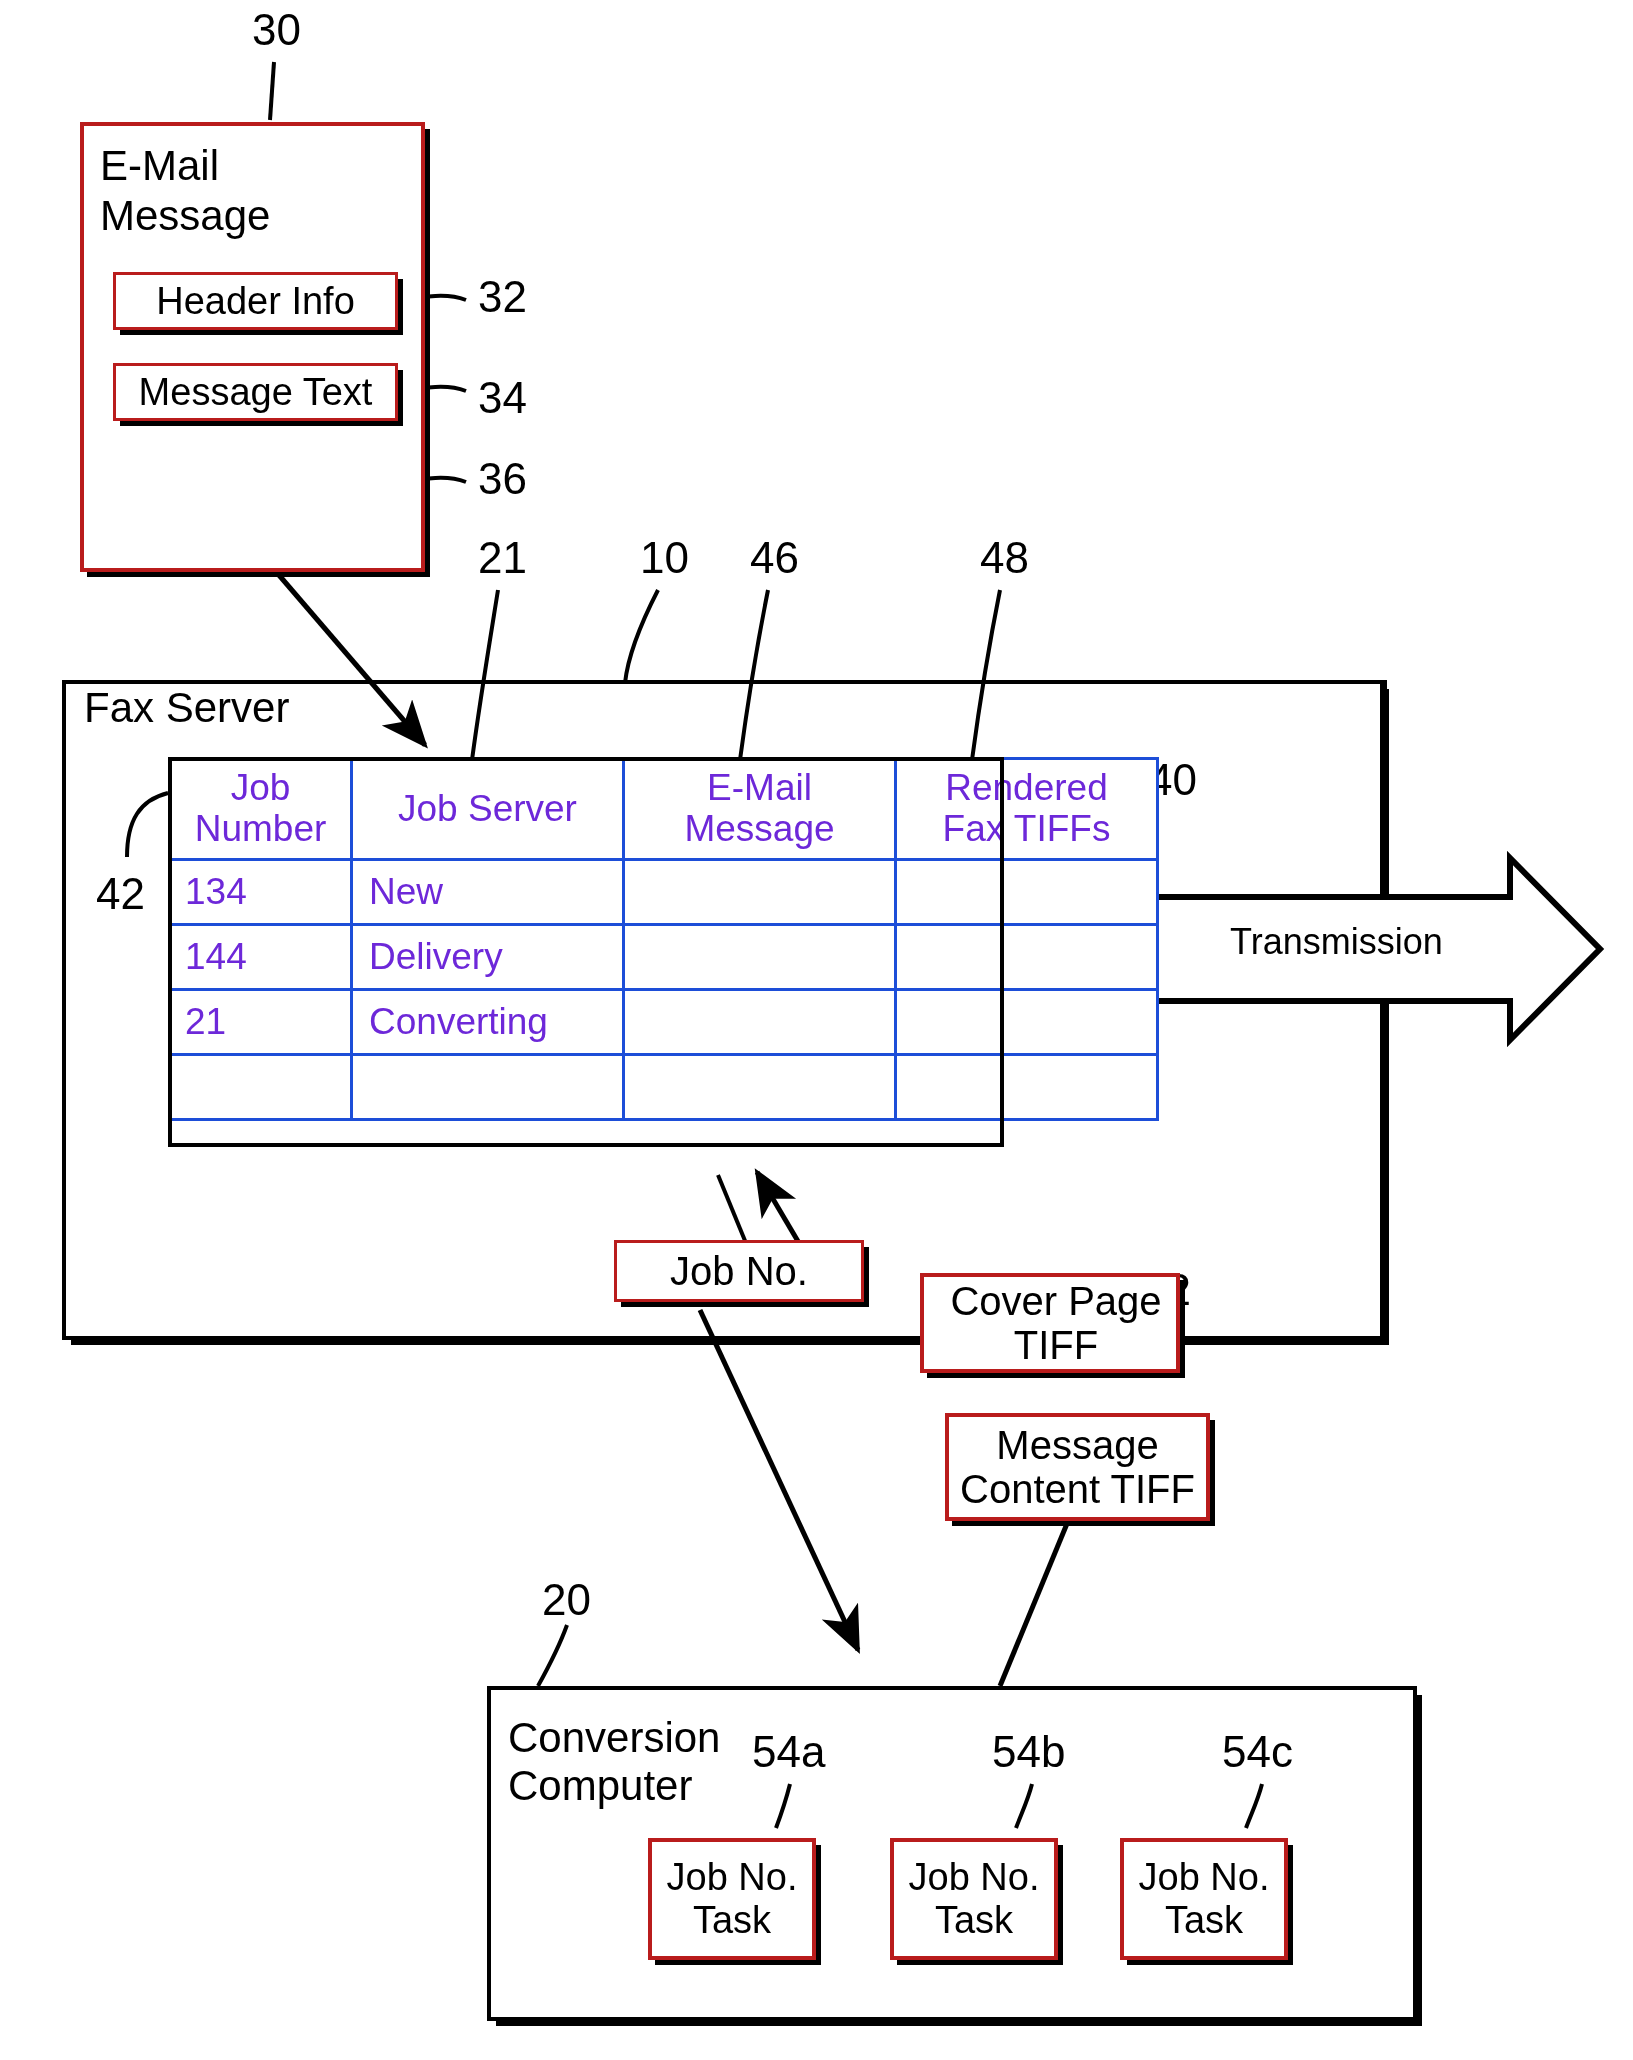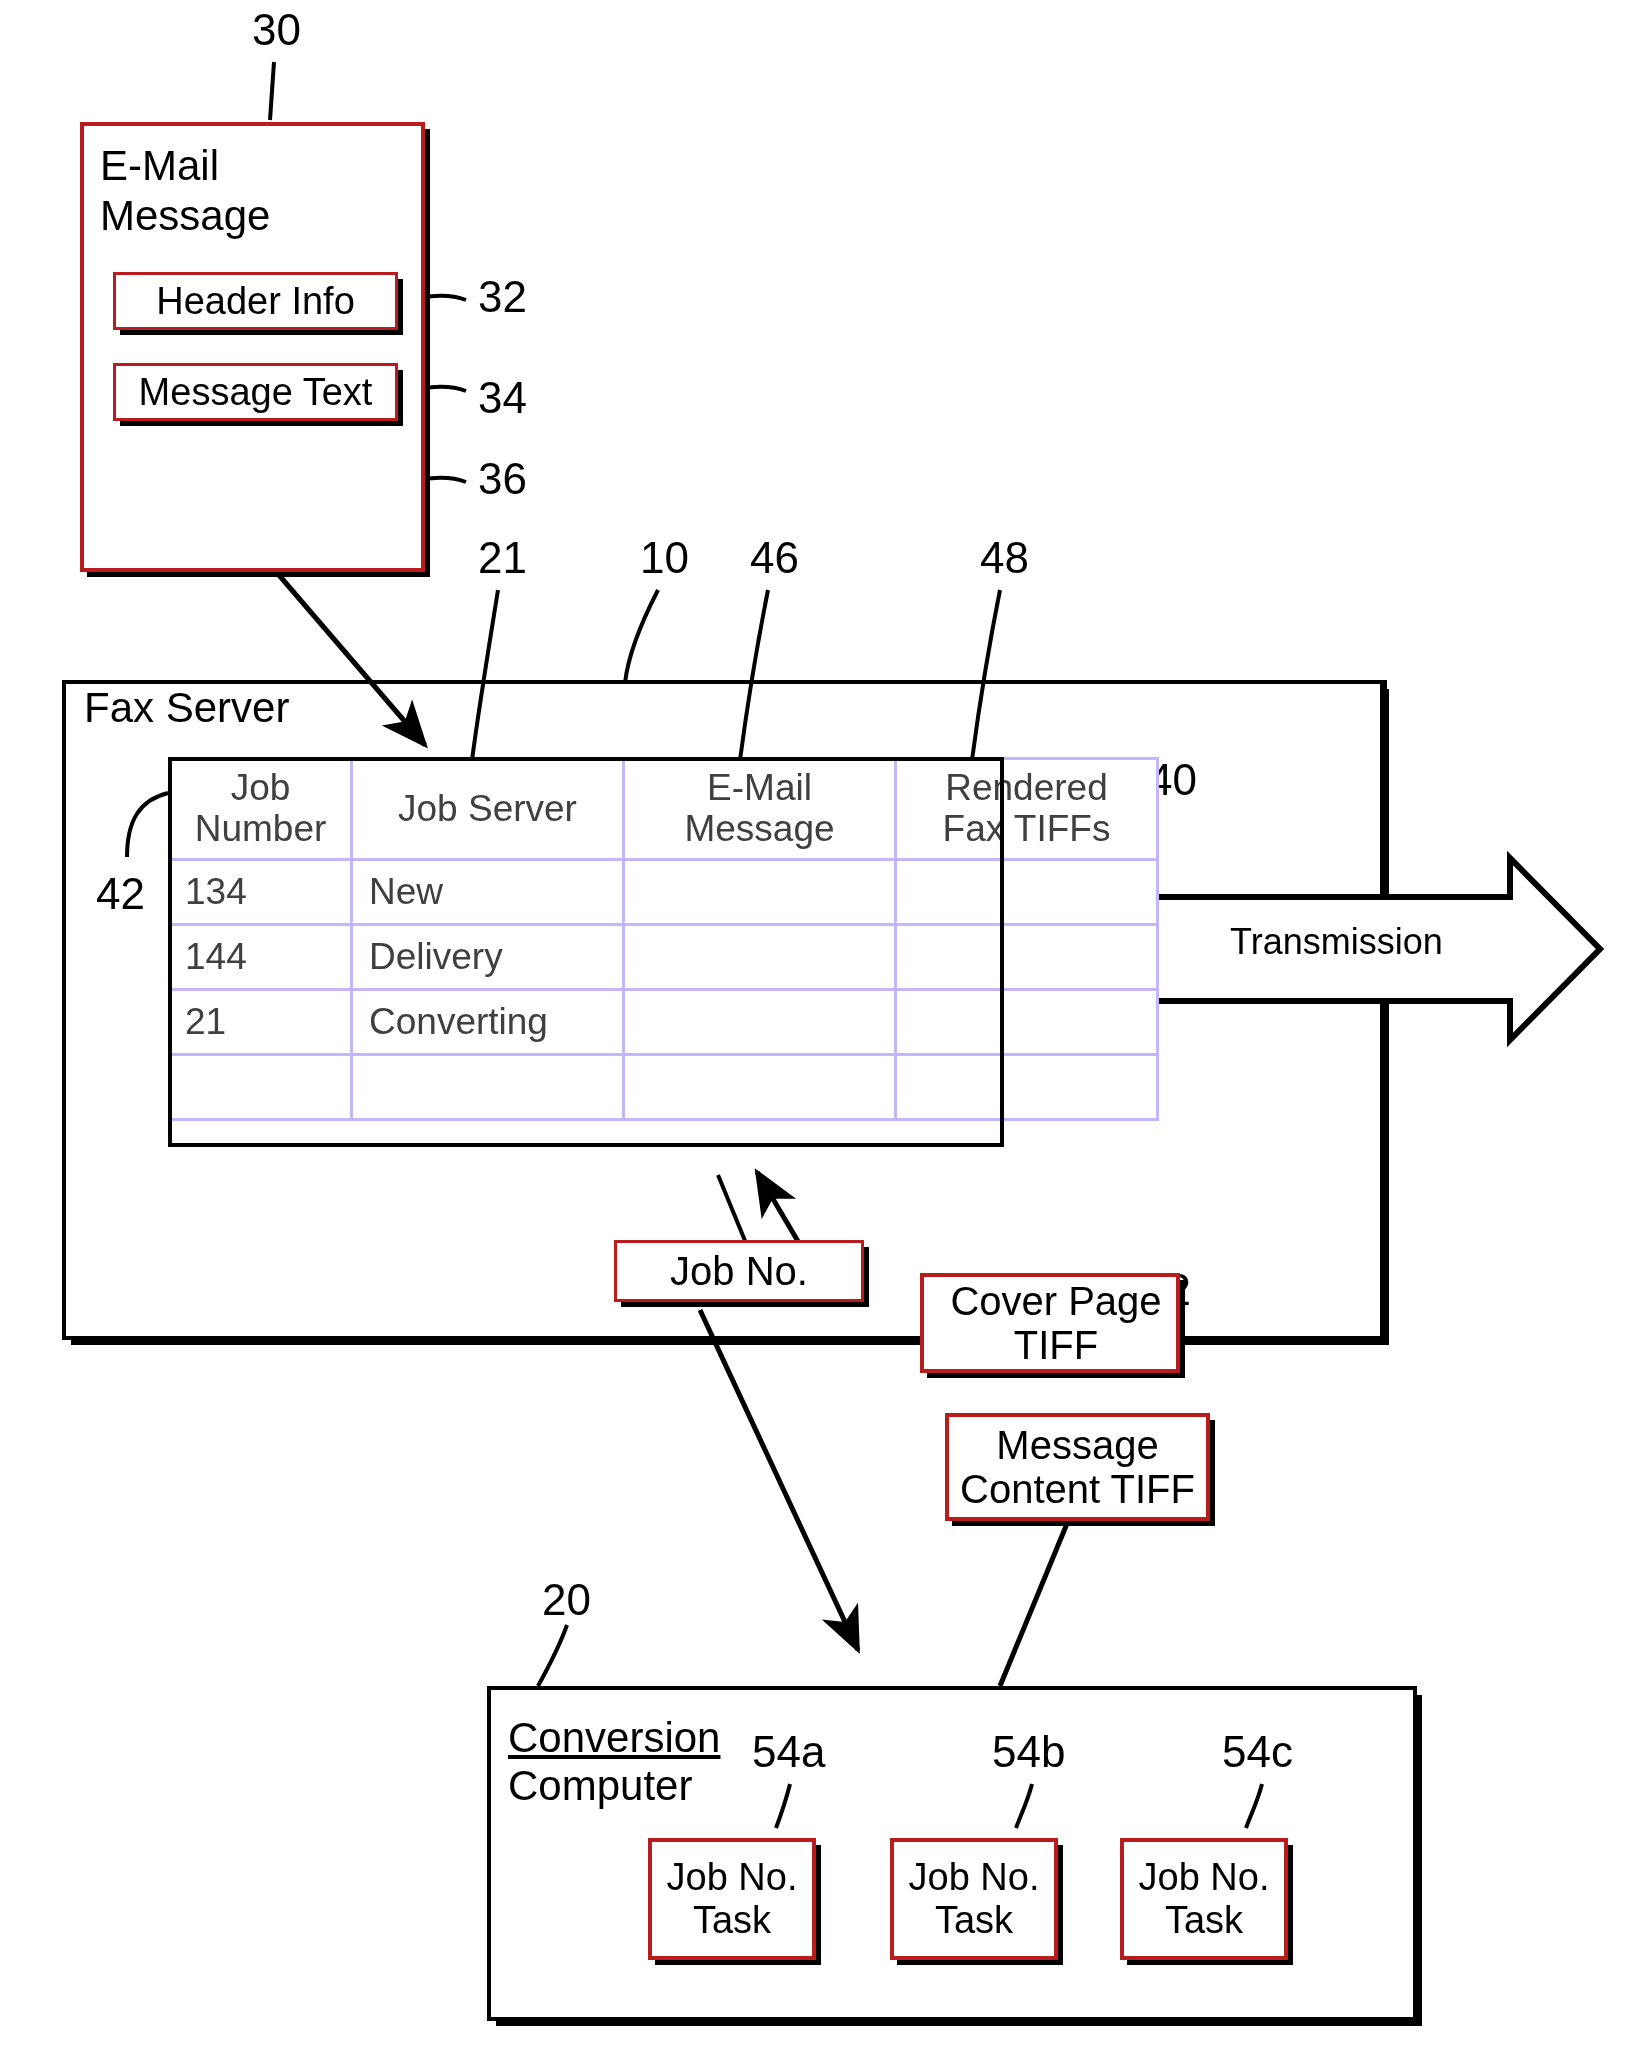--- a/index.html
+++ b/index.html
@@ -69,24 +69,24 @@
     box-shadow: 7px 7px 0 -2px #000;
   }
   
   .jtable {
     position: absolute;
     border-collapse: collapse;
     background: #fff;
     table-layout: fixed;
   }
   .jtable td {
-    border: 3px solid #c4b5fd;
+    border: 3px solid #1d4ed8;
     font-family: "Liberation Sans", sans-serif;
     font-size: 37px;
-    color: #404040;
+    color: #6d28d9;
     padding: 0;
     background: #fff;
   }
   .jtable td.hd {
     text-align: center;
     vertical-align: middle;
     height: 98px;
     line-height: 1.1;
   }
   .jtable td.cell {
@@ -275,21 +275,21 @@
   </div>
 
   <div class="obox thick ctr" style="left:945px;top:1413px;width:265px;height:108px;font-size:40px;line-height:1.1;">
     <span>
       <span>Message</span><br>
       <span>Content TIFF</span>
     </span>
   </div>
 
   <div class="bigbox" style="left:487px;top:1686px;width:930px;height:335px;"></div>
-  <div class="boxtxt" style="left:508px;top:1714px;font-size:42px;text-decoration:underline;">Conversion</div>
+  <div class="boxtxt" style="left:508px;top:1714px;font-size:42px;">Conversion</div>
   <div class="boxtxt" style="left:508px;top:1762px;font-size:42px;">Computer</div>
 
   <div class="obox thick ctr" style="left:648px;top:1838px;width:168px;height:122px;font-size:38px;line-height:1.14;">
     <span>
       <span>Job No.</span><br>
       <span>Task</span>
     </span>
   </div>
 
   <div class="obox thick ctr" style="left:890px;top:1838px;width:168px;height:122px;font-size:38px;line-height:1.14;">

